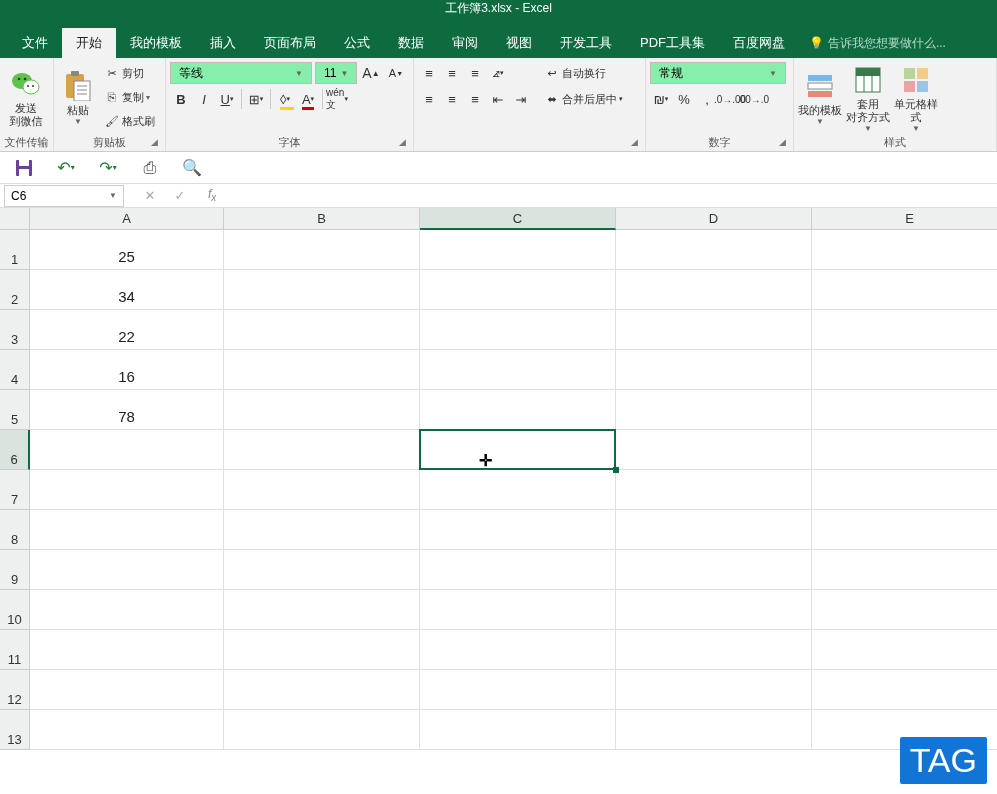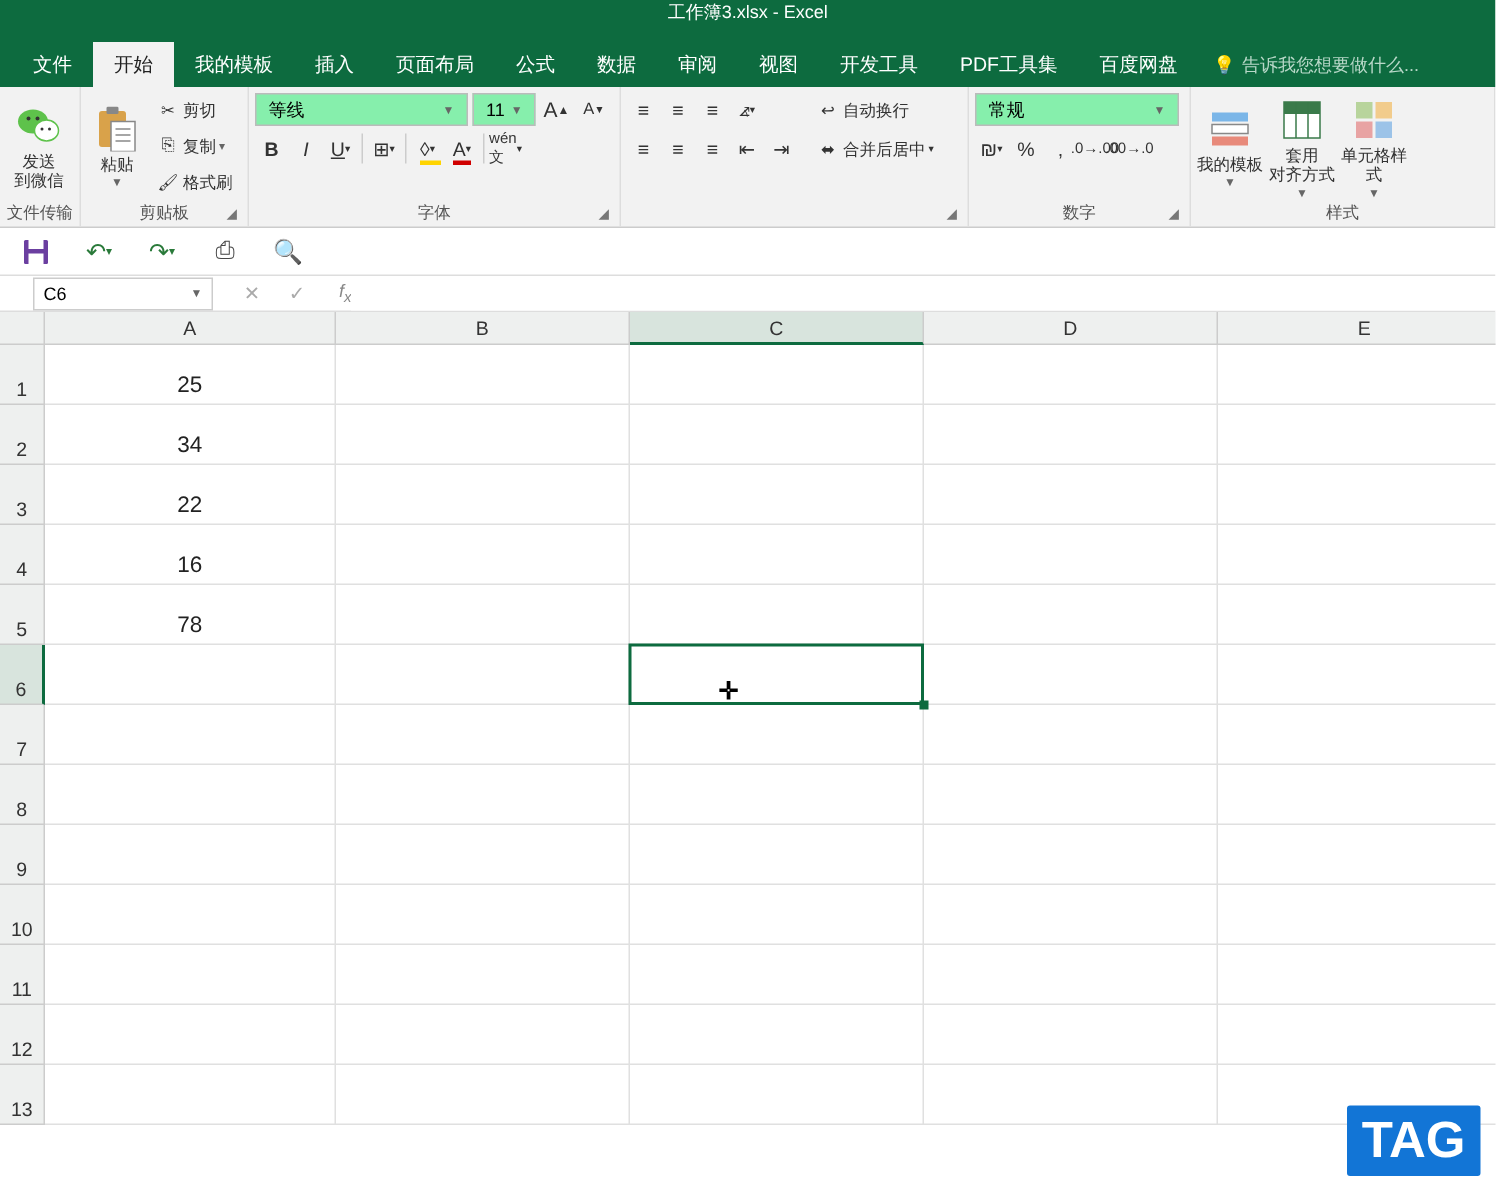--- a/index.html
+++ b/index.html
@@ -36,21 +36,21 @@
 
 .btn-ico { width: 22px; height: 22px; display: inline-flex; align-items: center; justify-content: center; font-size: 13px; color: #333; cursor: pointer; border: 1px solid transparent; }
 .sep-v { width: 1px; height: 20px; background: #ccc; margin: 0 2px; }
 
 
 .qat { height: 32px; background: #fff; border-bottom: 1px solid #ddd; display: flex; align-items: center; padding-left: 12px; gap: 18px; }
 .qat .qbtn { width: 24px; height: 24px; display: inline-flex; align-items: center; justify-content: center; cursor: pointer; color: #444; }
 
 
 .formula-bar { height: 24px; border-bottom: 1px solid #ddd; display: flex; align-items: center; }
-.name-box { width: 120px; height: 22px; border: 1px solid #ccc; margin-left: 22px; display: flex; align-items: center; padding: 0 6px; font-size: 12px; justify-content: space-between; }
+.name-box { width: 120px; height: 22px; border: 1px solid #ccc; margin-left: 4px; display: flex; align-items: center; padding: 0 6px; font-size: 12px; justify-content: space-between; }
 .nb-arrow { font-size: 8px; color: #666; }
 .fb-btns { display: flex; align-items: center; margin-left: 16px; gap: 10px; }
 .fb-btn { width: 20px; height: 20px; display: inline-flex; align-items: center; justify-content: center; color: #aaa; font-size: 13px; }
 .fx { font-style: italic; font-size: 12px; color: #888; margin-left: 8px; }
 .formula-input { flex: 1; height: 22px; border: none; outline: none; font-size: 12px; padding-left: 8px; }
 
 
 .grid-wrap { position: relative; }
 .corner { position: absolute; left: 0; top: 0; width: 30px; height: 22px; background: #eef0ef; border-right: 1px solid #ccc; border-bottom: 1px solid #ccc; }
 .col-headers { position: absolute; left: 30px; top: 0; height: 22px; display: flex; }
@@ -60,21 +60,21 @@
 .row-h { background: #eef0ef; border-right: 1px solid #ccc; border-bottom: 1px solid #ccc; text-align: center; font-size: 13px; color: #333; display: flex; align-items: flex-end; justify-content: center; padding-bottom: 2px; }
 .row-h.sel { background: #d8e4dd; border-right: 2px solid #0d6b3f; }
 .cells { position: absolute; left: 30px; top: 22px; }
 .cell { position: absolute; border-right: 1px solid #e0e0e0; border-bottom: 1px solid #e0e0e0; font-size: 15px; color: #222; display: flex; align-items: flex-end; justify-content: center; padding-bottom: 4px; }
 .active-cell { position: absolute; border: 2px solid #0d6b3f; pointer-events: none; }
 .active-handle { position: absolute; width: 6px; height: 6px; background: #0d6b3f; }
 .cursor-plus { position: absolute; font-size: 16px; color: #000; pointer-events: none; font-weight: bold; }
 
 
 .watermark { position: absolute; right: 10px; bottom: 10px; display: flex; align-items: center; gap: 6px; }
-.tag-badge { background: #1275d6; color: #fff; font-weight: 700; font-size: 34px; padding: 4px 10px; font-family: Arial; border-radius: 2px; }
+.tag-badge { background: #1275d6; color: #fff; font-weight: 400; font-size: 34px; padding: 4px 10px; font-family: Arial; border-radius: 2px; }
 .wm-text { display: flex; flex-direction: column; }
 .wm-l1 { color: #e10000; font-weight: bold; font-size: 24px; }
 .wm-l2 { color: #e10000; font-style: italic; font-size: 16px; font-family: Arial; }
 </style>
 </head>
 <body>
 
 <div class="title-bar">
   <span class="title-text">工作簿3.xlsx - Excel</span>
 </div>

